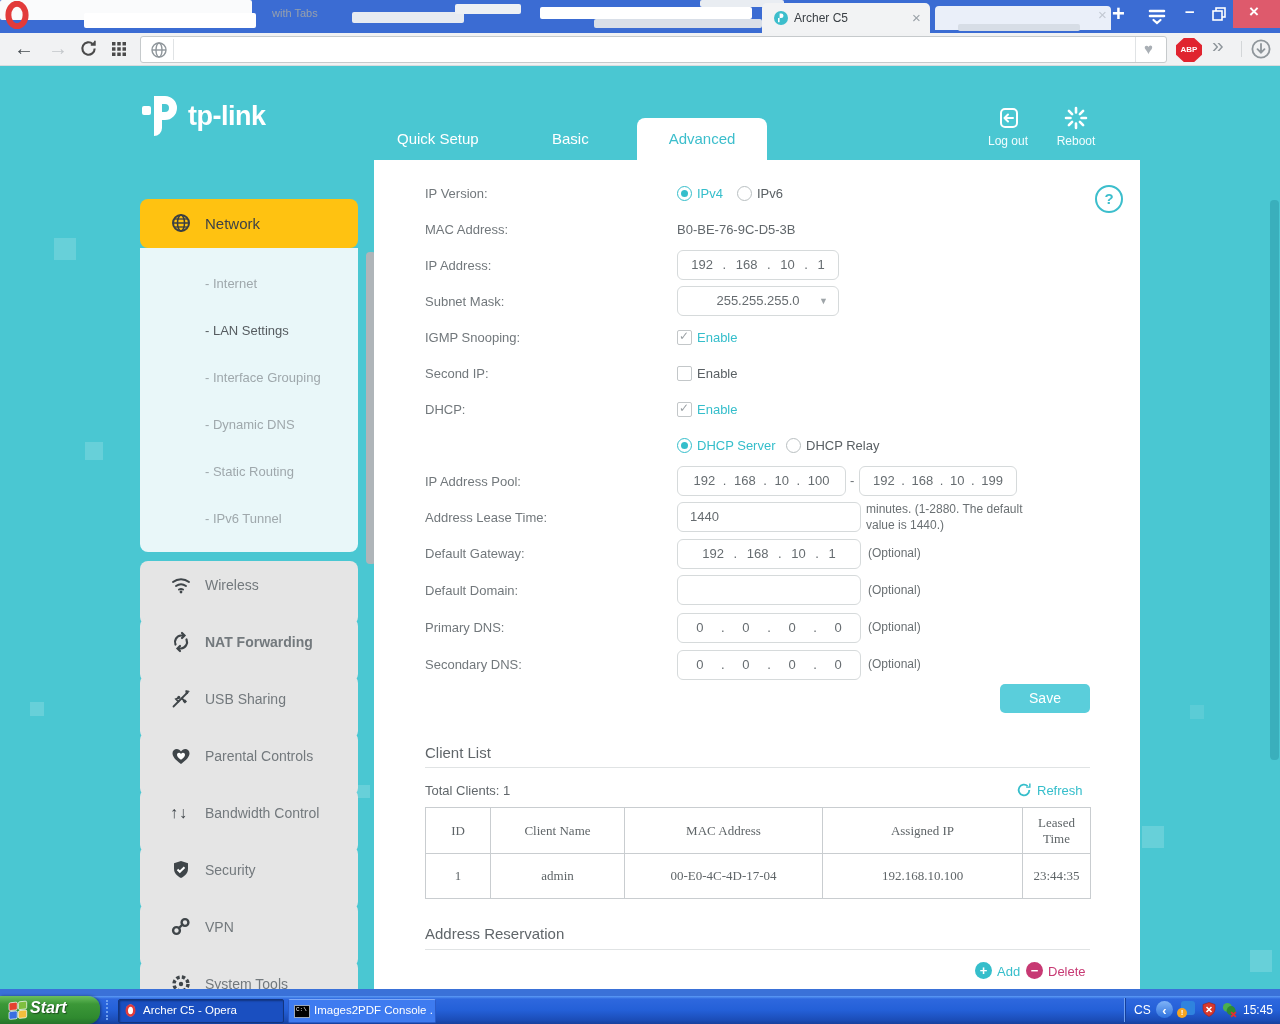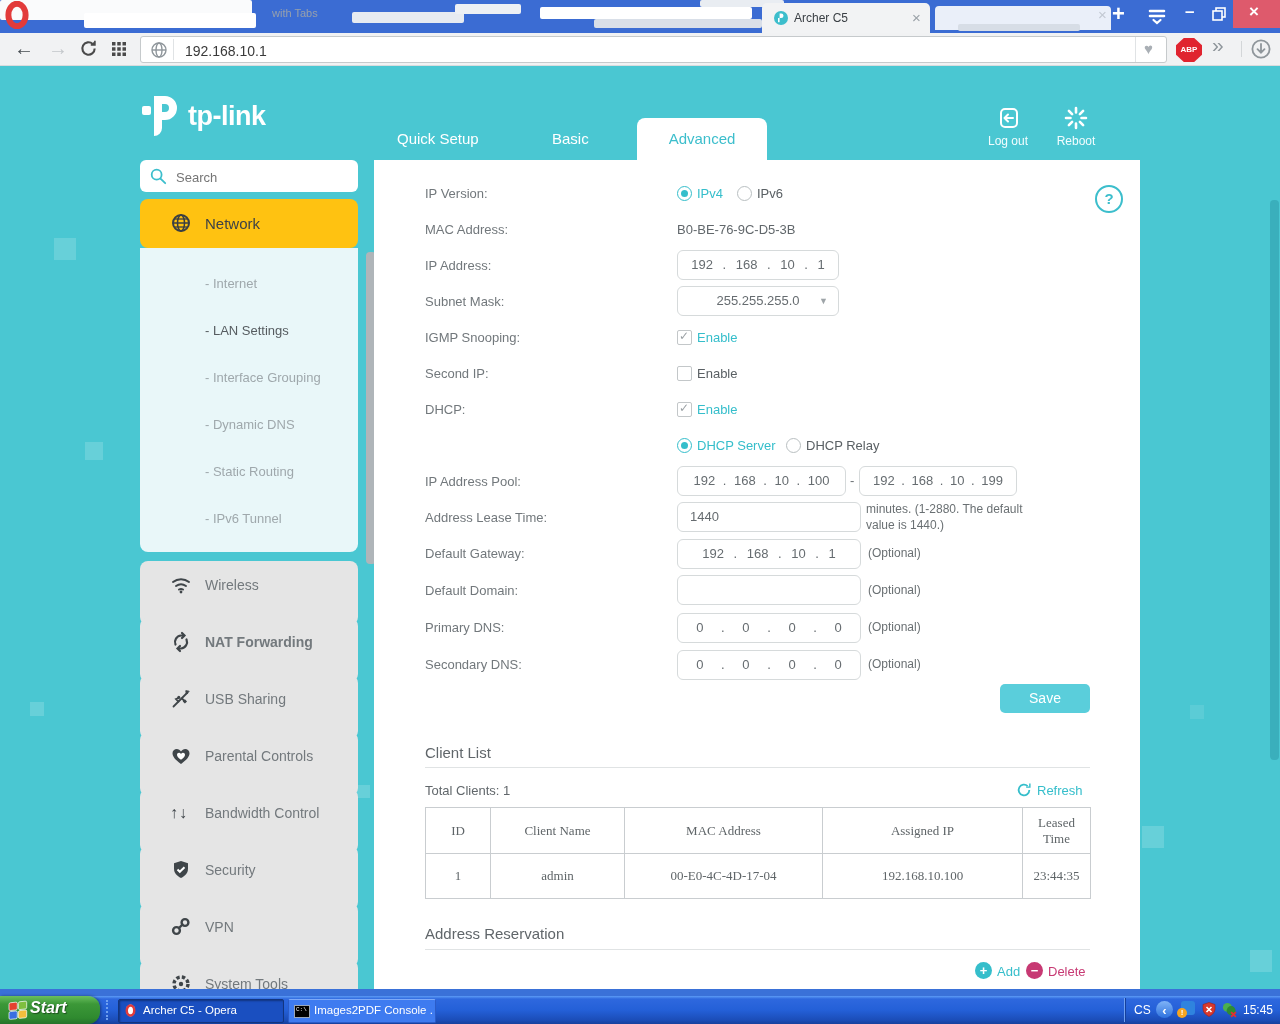--- a/index.html
+++ b/index.html
@@ -148,21 +148,20 @@
 
     <div id="addressbar">
       <span class="abs" style="left:9px;top:4px;">
         <svg width="18" height="18" viewBox="0 0 18 18" fill="none" stroke="#8F969B" stroke-width="1.4">
           <circle cx="9" cy="9" r="7"></circle>
             <ellipse cx="9" cy="9" rx="3" ry="7"></ellipse>
             <path d="M2 9h14"></path>
         </svg>
       </span>
       <span class="abs" style="left:32px;top:2px;width:1px;height:21px;background:#E0E3E5;"></span>
-      <input readonly="" style="position: absolute; left: 42px; top: 3px; width: 700px; height: 19px; border: 0px; outline: 0px; font-family: &quot;Liberation Sans&quot;, sans-serif; font-size: 14px; color: rgb(58, 58, 58); background: transparent;" value="192.168.10.1">
       <span class="abs" style="left:994px;top:0;width:1px;height:25px;background:#E0E3E5;"></span>
       <span class="abs" style="left:1003px;top:3px;font-size:15px;color:#A9AFB5;">♥</span>
     </div>
 
     <span class="abs" style="left:1176px;top:5px;width:26px;height:24px;background:#E0242F;color:#fff;font-size:8px;font-weight:bold;
                  text-align:center;line-height:24px;
                  clip-path:polygon(30% 0,70% 0,100% 30%,100% 70%,70% 100%,30% 100%,0 70%,0 30%);">ABP</span>
     <span class="abs" style="left:1212px;top:0px;font-size:21px;color:#8F969B;">»</span>
     <span class="abs" style="left:1241px;top:8px;width:1px;height:16px;background:#D3D6D8;"></span>
     <span class="abs" style="left:1250px;top:5px;">
@@ -207,29 +206,20 @@
   </div>
   <div class="hdract" style="left:1043px;">
     <span style="position:absolute;left:21px;top:2px;">
       <svg width="24" height="24" viewBox="0 0 24 24" fill="none" stroke="#fff" stroke-width="2.6" stroke-linecap="round">
         <path d="M12 2v4.5M12 17.5V22M2 12h4.5M17.5 12H22M4.9 4.9l3.2 3.2M15.9 15.9l3.2 3.2M4.9 19.1l3.2-3.2M15.9 8.1l3.2-3.2"></path>
       </svg>
     </span>
     <span class="cap">Reboot</span>
   </div>
 
-  <div class="abs" style="left:140px;top:160px;width:218px;height:32px;background:#FFF;border-radius:6px;">
-    <span style="position:absolute;left:9px;top:7px;">
-      <svg width="18" height="18" viewBox="0 0 20 20" fill="none" stroke="#3CBECC" stroke-width="2">
-        <circle cx="8.5" cy="8.5" r="5.5"></circle>
-          <path d="M12.8 12.8L18 18" stroke-linecap="round"></path>
-      </svg>
-    </span>
-    <input style="position: absolute; left: 34px; top: 6px; width: 170px; height: 20px; border: 0px; outline: 0px; background: transparent; font-family: &quot;Liberation Sans&quot;, sans-serif; font-size: 13px; color: rgb(68, 68, 68);" placeholder="Search">
-  </div>
 
   <div class="card" style="top:199px;height:49px;background:#FFC211;">
     <span class="ic">
       <svg width="22" height="22" viewBox="0 0 22 22">
         <circle cx="11" cy="11" r="8" fill="none" stroke="#3A3F43" stroke-width="2"></circle>
         <ellipse cx="11" cy="11" rx="3.5" ry="8" fill="none" stroke="#3A3F43" stroke-width="1.5"></ellipse>
         <line x1="3" y1="11" x2="19" y2="11" stroke="#3A3F43" stroke-width="1.5"></line>
         <line x1="4.4" y1="7" x2="17.6" y2="7" stroke="#3A3F43" stroke-width="1.3"></line>
         <line x1="4.4" y1="15" x2="17.6" y2="15" stroke="#3A3F43" stroke-width="1.3"></line>
       </svg>

